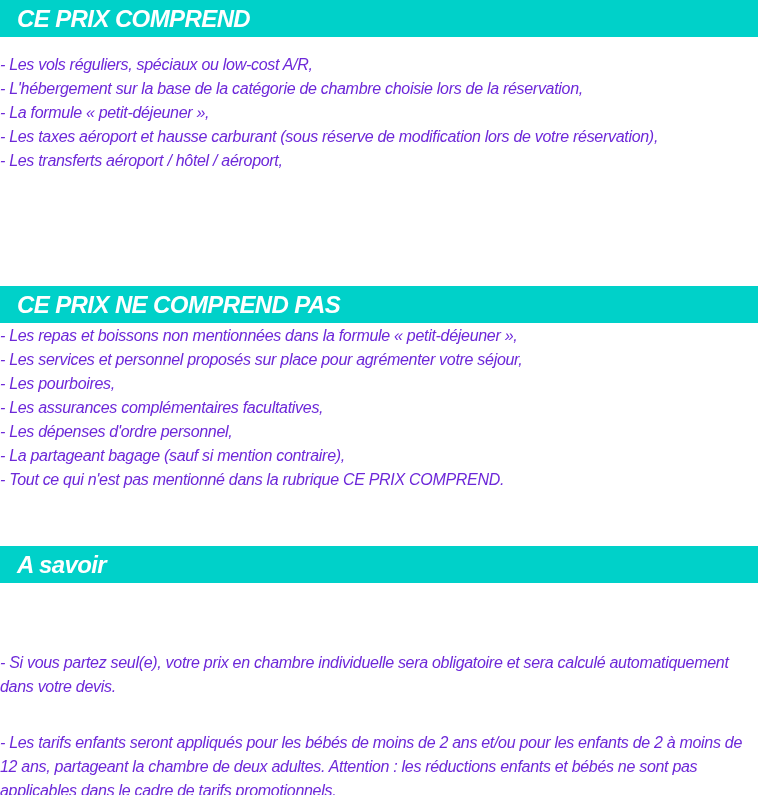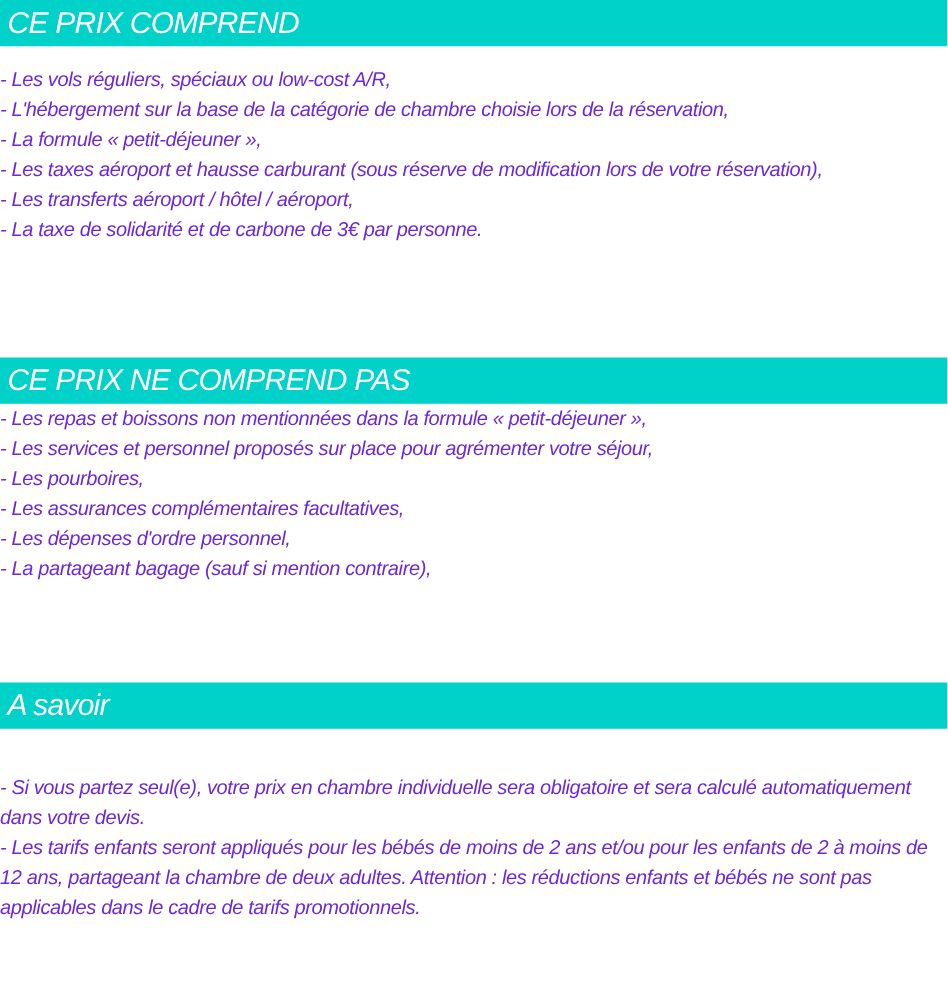--- a/index.html
+++ b/index.html
@@ -1,50 +1,50 @@
 <!DOCTYPE html>
 <html><head>
   <meta charset="utf-8">
   <style>
     html, body { margin: 0; padding: 0; background: #ffffff; }
     body { width: 758px; height: 795px; position: relative; overflow: hidden;
            font-family: "Liberation Sans", "DejaVu Sans", sans-serif; }
     .band { position: absolute; left: 0; width: 758px; height: 37px; background: #00d1c9; }
-    .band h2 { margin: 0; padding-left: 6px; line-height: 37px; font-size: 24px;
-               font-style: italic; font-weight: normal; color: #ffffff; letter-spacing: -0.6px; white-space: nowrap; }
+    .band h2 { margin: 0; padding-left: 17px; line-height: 37px; font-size: 24px;
+               font-style: italic; font-weight: bold; color: #ffffff; letter-spacing: -0.6px; white-space: nowrap; }
     .list { position: absolute; left: 0; width: 756px; margin: 0; padding: 0; list-style: none; }
     .list li { font-size: 16px; font-style: italic; color: #6d28d9; line-height: 24px;
                letter-spacing: -0.3px; white-space: nowrap; }
-    .list.wrap li { white-space: normal; }
+    .list.wrap li { white-space: normal; margin-top: 32px; }
   </style>
 </head>
 <body>
 
 <div class="band" style="top:0">
   <h2>CE PRIX COMPREND</h2>
 </div>
 <ul class="list" style="top:53px">
   <li>- Les vols réguliers, spéciaux ou low-cost A/R,</li>
   <li>- L'hébergement sur la base de la catégorie de chambre choisie lors de la réservation,</li>
   <li>- La formule « petit-déjeuner »,</li>
   <li>- Les taxes aéroport et hausse carburant (sous réserve de modification lors de votre réservation),</li>
   <li>- Les transferts aéroport / hôtel / aéroport,</li>
-  <li>- La taxe de solidarité et de carbone de 3€ par personne.</li>
 </ul>
 
 <div class="band" style="top:286px">
   <h2>CE PRIX NE COMPREND PAS</h2>
 </div>
 <ul class="list" style="top:324px">
   <li>- Les repas et boissons non mentionnées dans la formule « petit-déjeuner »,</li>
   <li>- Les services et personnel proposés sur place pour agrémenter votre séjour,</li>
   <li>- Les pourboires,</li>
   <li>- Les assurances complémentaires facultatives,</li>
   <li>- Les dépenses d'ordre personnel,</li>
   <li>- La partageant bagage (sauf si mention contraire),</li>
+  <li>- Tout ce qui n'est pas mentionné dans la rubrique CE PRIX COMPREND.</li>
 </ul>
 
 <div class="band" style="top:546px">
   <h2>A savoir</h2>
 </div>
 <ul class="list wrap" style="top:619px">
   <li>- Si vous partez seul(e), votre prix en chambre individuelle sera obligatoire et sera calculé automatiquement dans votre devis.</li>
   <li>- Les tarifs enfants seront appliqués pour les bébés de moins de 2 ans et/ou pour les enfants de 2 à moins de 12 ans, partageant la chambre de deux adultes. Attention : les réductions enfants et bébés ne sont pas applicables dans le cadre de tarifs promotionnels.</li>
 </ul>
 

